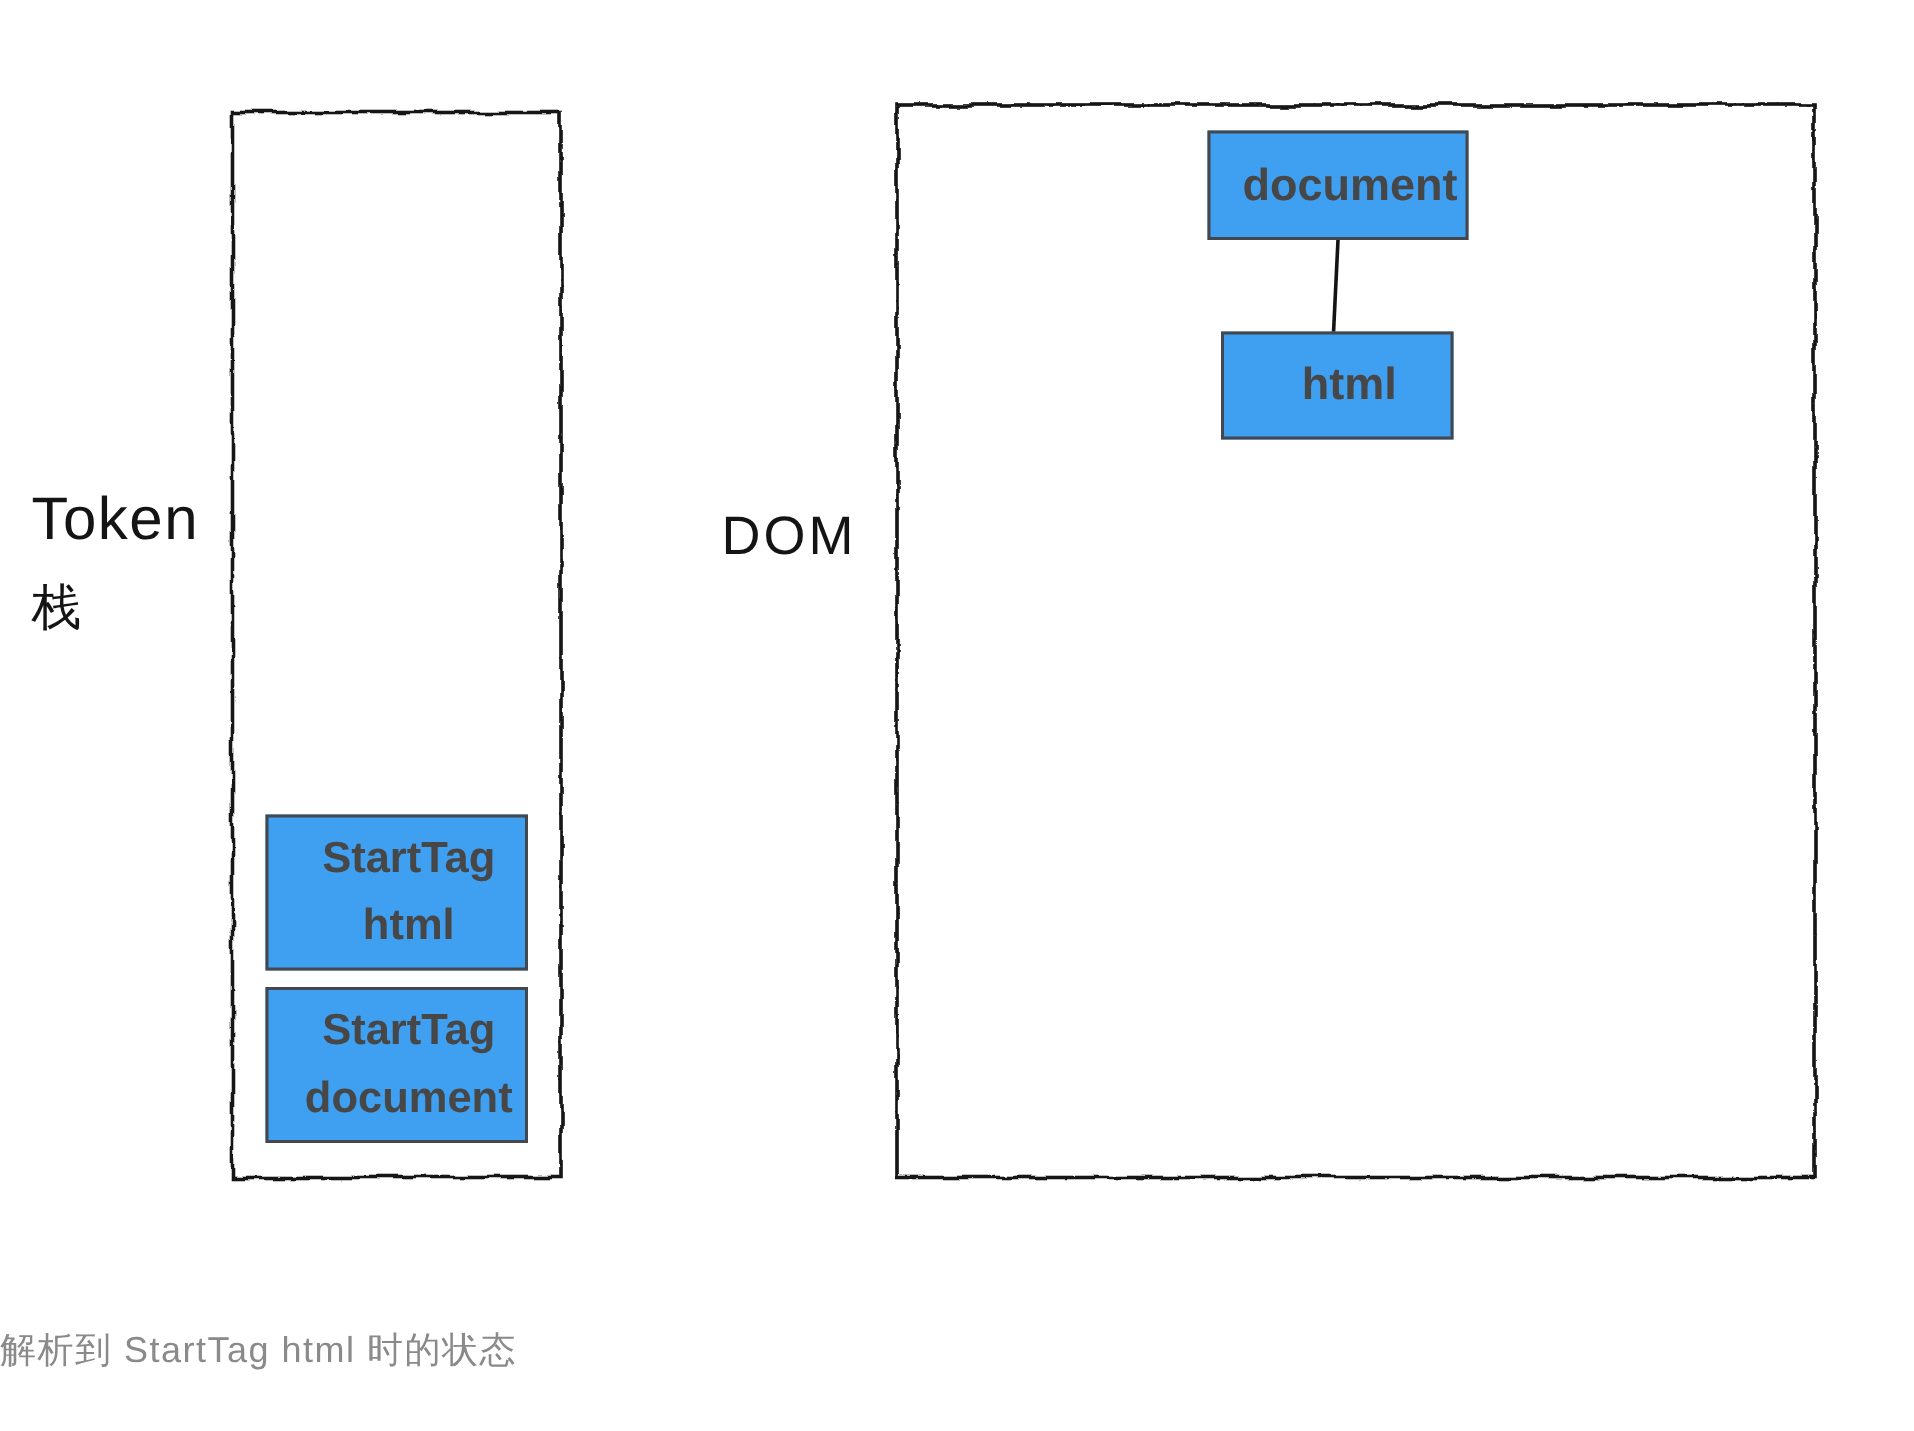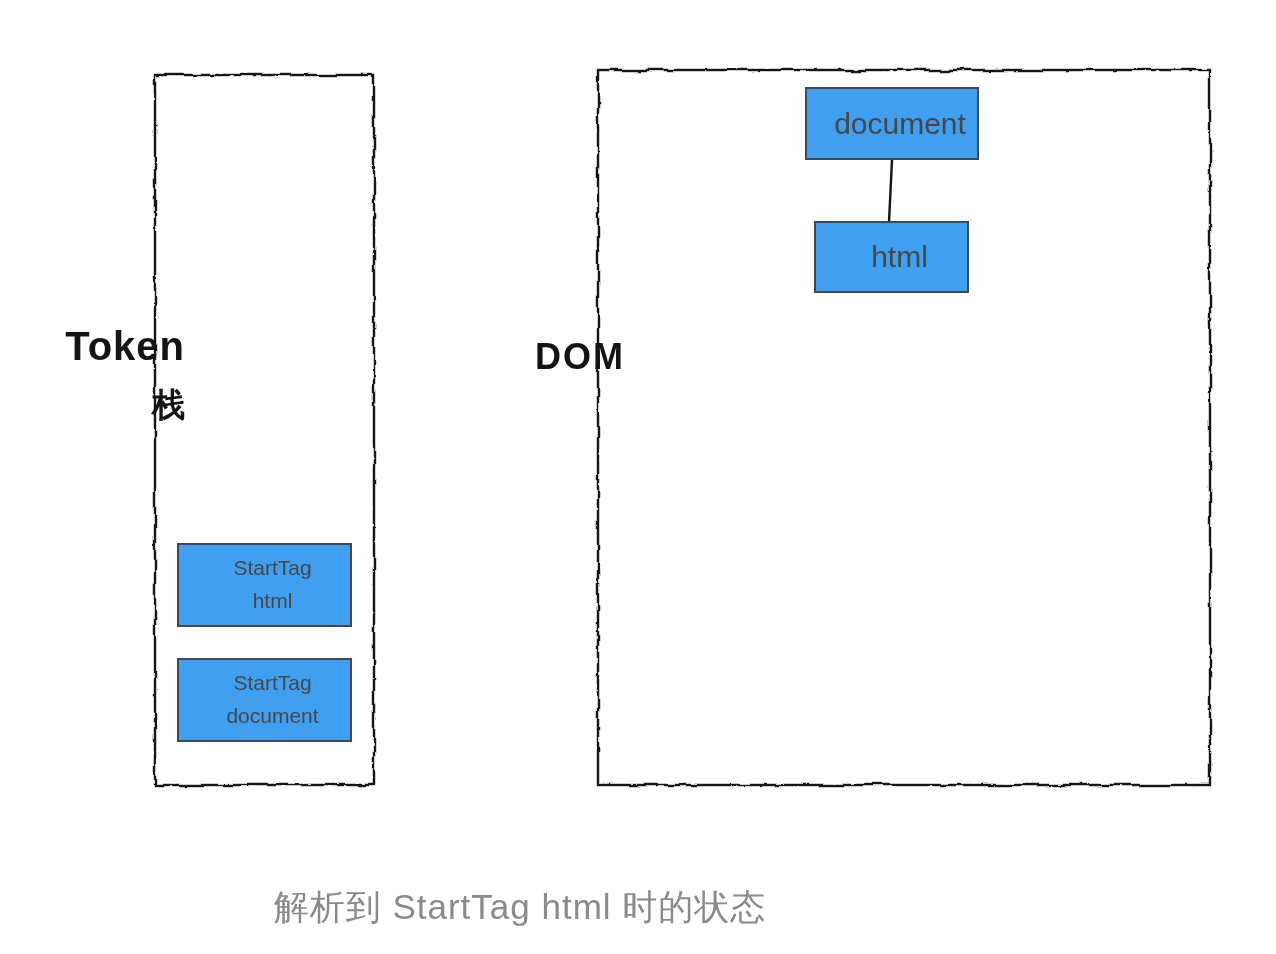--- a/index.html
+++ b/index.html
@@ -25,23 +25,22 @@
     stroke: var(--outline, #141414);
     stroke-width: 2.4;
   }
   .connector {
     stroke: var(--outline, #141414);
     stroke-width: 2.4;
   }
   .side-label {
     position: absolute;
     color: var(--label-text, #141414);
-    font-weight: 700;
-    text-align: right;
-    margin-left: 44px;
+    font-weight: 400;
+    text-align: left;
   }
   .token-label {
     left: 21px;
     top: 326px;
     width: 120px;
     line-height: 1;
   }
   .token-label .lbl-en {
     font-size: 40px;
     letter-spacing: 1px;
@@ -56,33 +55,33 @@
     width: 100px;
     font-size: 36px;
     letter-spacing: 2px;
   }
   .node {
     position: absolute;
     box-sizing: border-box;
     background: var(--node-fill, #3f9ff0);
     border: 2px solid var(--node-border, #44474d);
     color: var(--node-text, #4a4a4a);
-    font-weight: 400;
+    font-weight: 700;
     display: flex;
     flex-direction: column;
     align-items: center;
     justify-content: center;
     text-align: center;
     padding-left: 16px;
   }
   .stack-item {
     left: 177px;
     width: 175px;
-    height: 84px;
-    font-size: 21px;
+    height: 104px;
+    font-size: 29px;
     line-height: 1.55;
   }
   .stack-item-0 { top: 543px; }
   .stack-item-1 { top: 658px; }
   .dom-node {
     font-size: 30px;
   }
   .dom-node-document {
     left: 805px;
     top: 87px;
@@ -93,22 +92,22 @@
     left: 814px;
     top: 221px;
     width: 155px;
     height: 72px;
   }
   .caption {
     position: absolute;
     left: 0;
     top: 884px;
     width: 1040px;
-    text-align: center;
-    font-size: 35px;
+    text-align: left;
+    font-size: 24px;
     color: var(--caption-text, #8a8a8a);
     letter-spacing: 1px;
   }
 </style>
 </head>
 <body>
 
 <div class="canvas">
 
   <svg class="sketch" width="1276" height="954" viewBox="0 0 1276 954">

